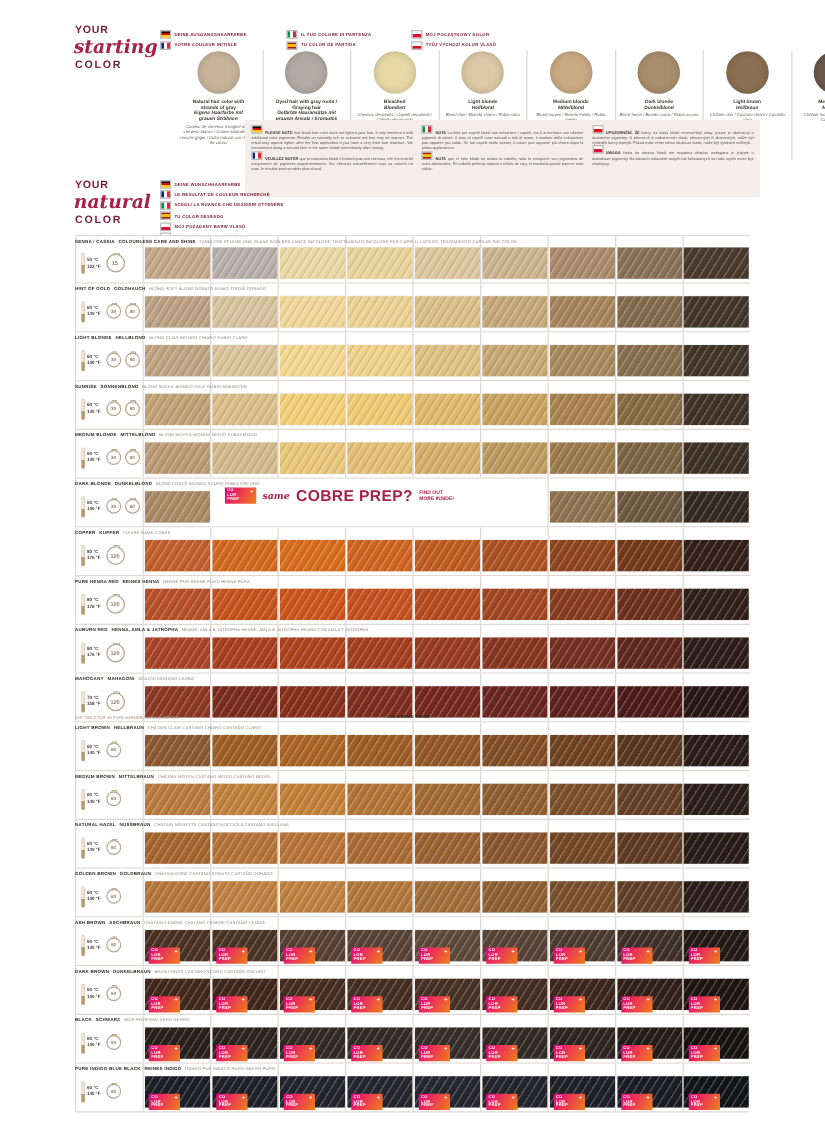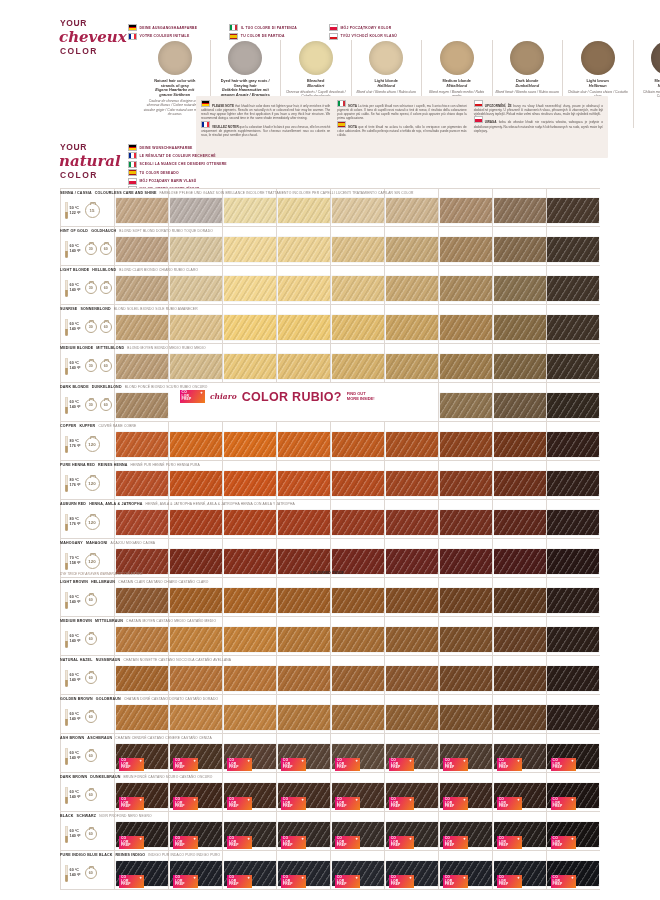--- a/index.html
+++ b/index.html
@@ -108,21 +108,21 @@
 </style>
 </head>
 <body>
 
 <div class="page">
 
   <div class="top-band">
 
     <div class="start-label">
       <div class="yr">YOUR</div>
-      <div class="script">cheveux</div>
+      <div class="script">starting</div>
       <div class="clr">COLOR</div>
     </div>
 
     <div class="legend-top">
       <div class="lgrp" id="leg-start-a">
           <div class="lrow">
             <span class="flag f-de"></span>
             <span class="ltxt">DEINE AUSGANGSHAARFARBE</span>
           </div>
           <div class="lrow">
@@ -546,22 +546,22 @@
         <div class="cell">
           <div class="sw" style="background:#332920"></div>
         </div>
         <div class="promo">
           <div class="prep" style="position:relative;left:0;bottom:0;">
             <span>CO</span>
             <span>LOR</span>
             <span>PREP</span>
             <span class="star">✦</span>
           </div>
-          <span class="brand">chiaro</span>
-          <span class="big">COLOR RUBIO?</span>
+          <span class="brand">same</span>
+          <span class="big">COBRE PREP?</span>
           <span class="small">FIND OUT<br>MORE INSIDE!</span>
         </div>
       </div>
       <div class="row">
         <div class="rhead">
           <span class="rname">COPPER</span>
           <span class="rde">KUPFER</span>
           <span class="rtrans">CUIVRÉ  RAME  COBRE</span>
         </div>
         <div class="cell info">

